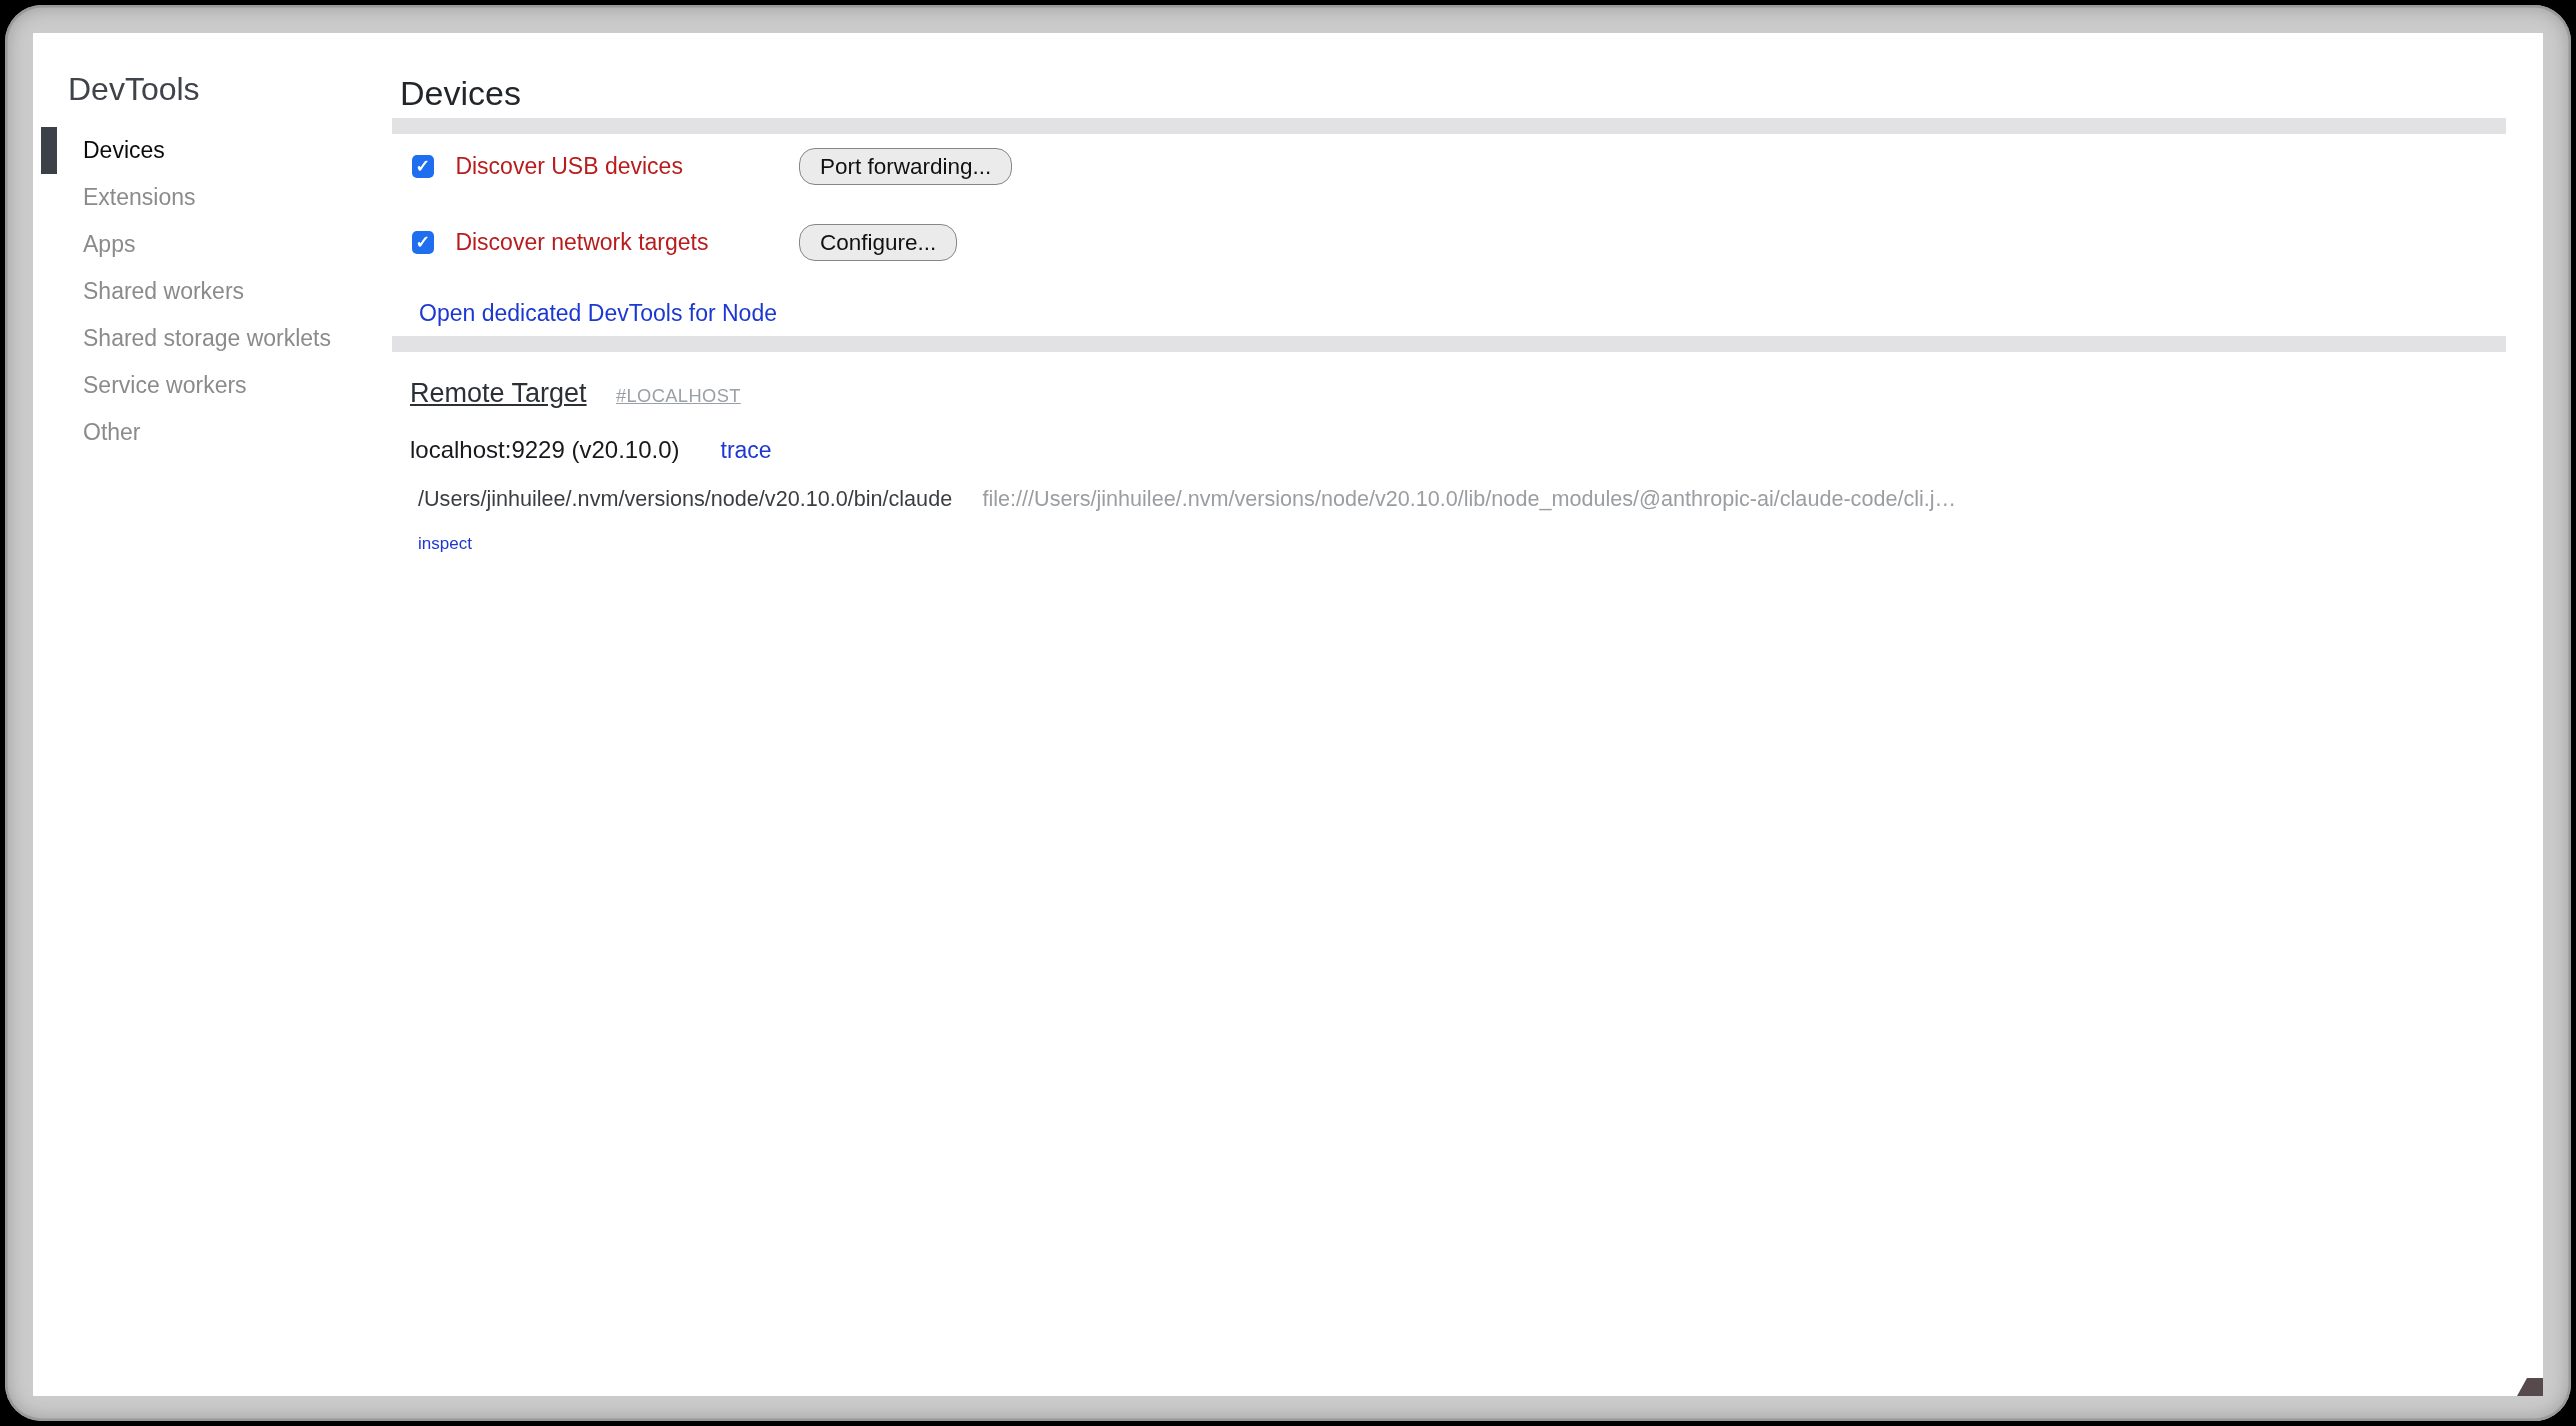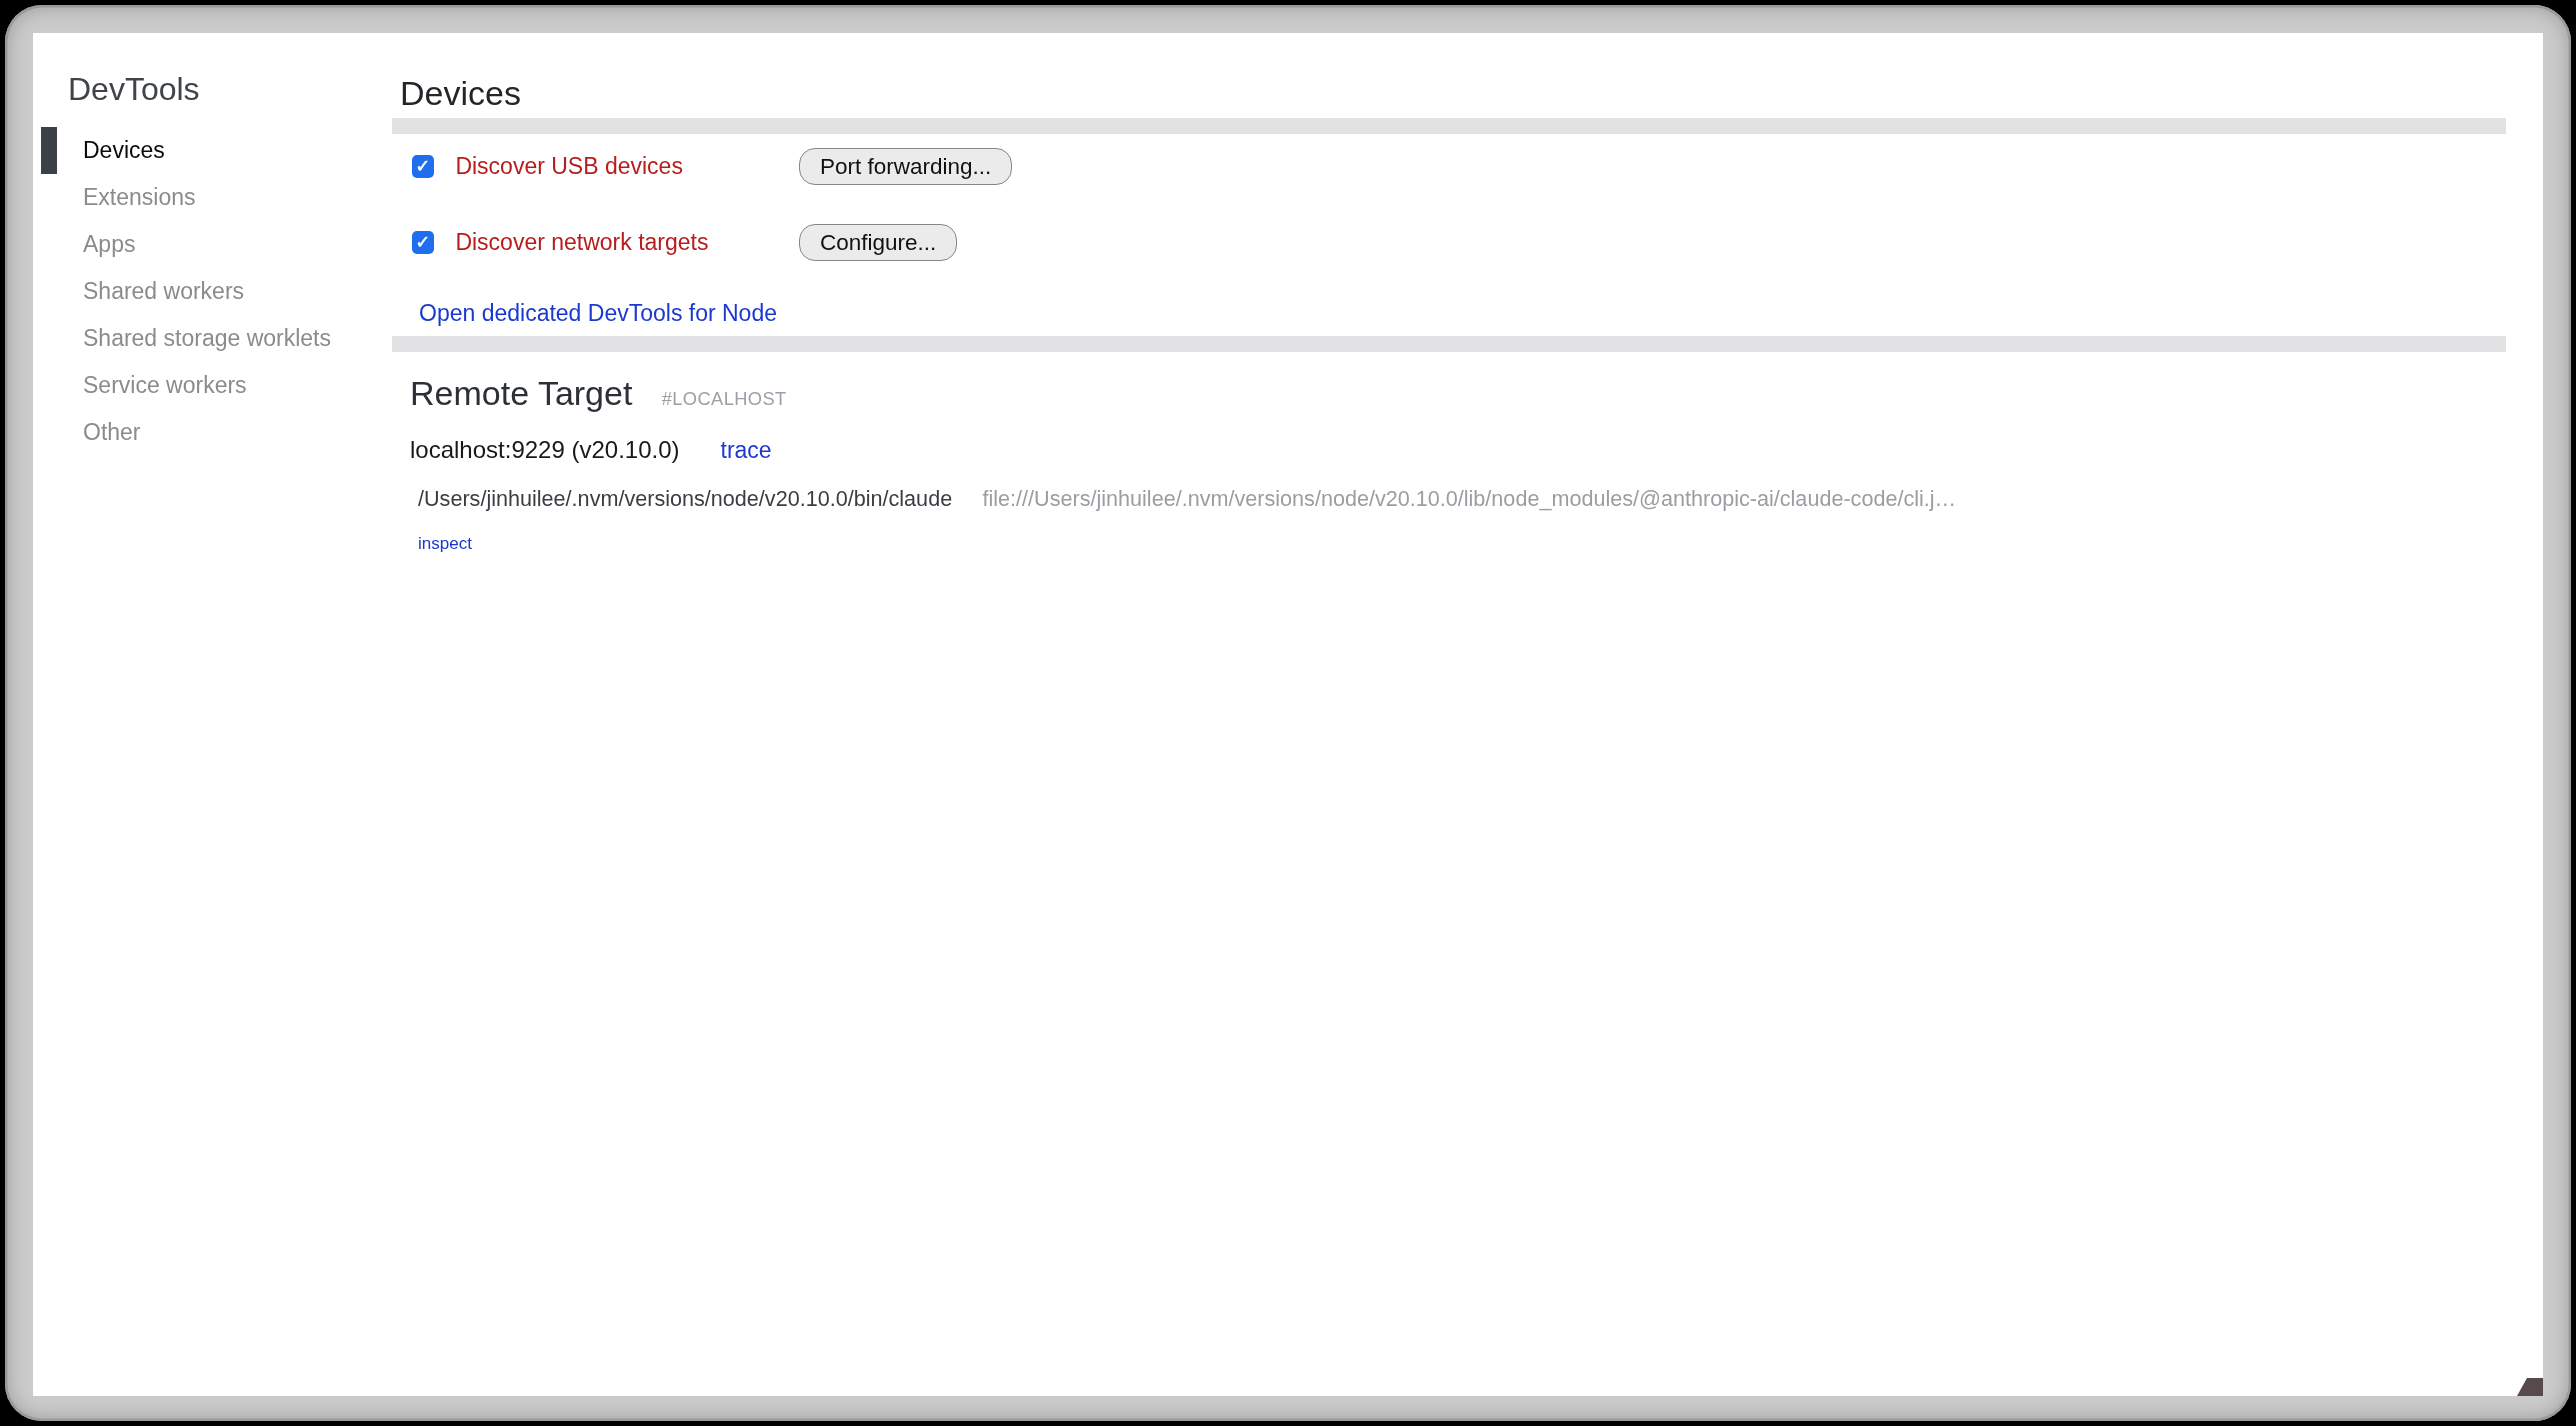--- a/index.html
+++ b/index.html
@@ -135,30 +135,32 @@
   }
   .node-link-row a { font-size: 23px; }
 
   .remote-heading-row {
     position: absolute;
     left: 35px; top: 324px;
     display: flex;
     align-items: baseline;
   }
   .remote-heading {
-    font-size: 34px;
+    font-size: 27px;
     line-height: 40px;
     color: #2c3036;
     font-weight: 400;
+    text-decoration: underline;
   }
   .localhost-tag {
     margin-left: 13.3px;
     font-size: 18.3px;
     color: #9aa0a6;
     letter-spacing: 0.4px;
+    text-decoration: underline;
   }
 
   .target-name-row {
     position: absolute;
     left: 35px; top: 387px;
     display: flex;
     align-items: baseline;
   }
   .target-name {
     font-size: 24px;

